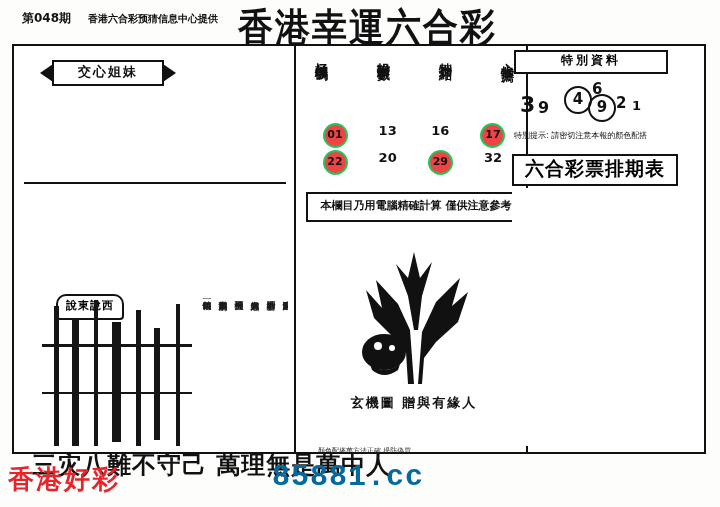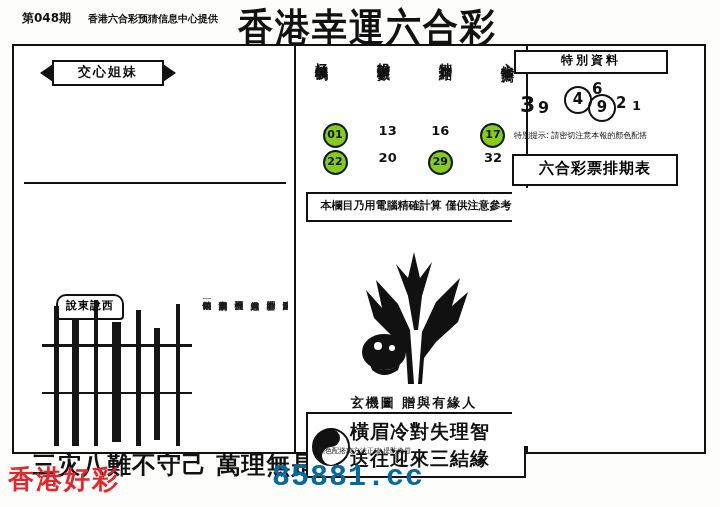--- a/index.html
+++ b/index.html
@@ -160,23 +160,23 @@
   }
   .rows{margin-top:4px;}
   .row{
     display:flex;justify-content:space-between;
     padding:1px 4px;
     font-size:13px;font-weight:bold;color:#111;
   }
   .cell{width:50px;text-align:center;}
   .ball{
     display:inline-block;width:21px;height:21px;line-height:19px;
-    border:2px solid #0f172a;border-radius:50%;
+    border:2px solid #22c55e;border-radius:50%;
     font-size:11px;font-weight:bold;text-align:center;
-    background:#84cc16;
+    background:#ef4444;
   }
   .note-box{
     position:absolute;left:6px;top:146px;width:216px;height:26px;
     border:2px solid #111;
     font-size:11px;font-weight:bold;color:#111;
     text-align:center;line-height:23px;letter-spacing:0px;
     background:#fff;
   }
   .art-area{
     position:absolute;left:6px;top:178px;width:216px;height:170px;
@@ -234,21 +234,21 @@
   .warn{
     position:absolute;left:6px;top:84px;width:158px;
     font-size:8px;color:#111;line-height:11px;
   }
   .sched{
     position:absolute;left:4px;top:108px;width:162px;height:28px;
     border:2px solid #111;background:#fff;
     text-align:center;
   }
   .sched .big{
-    font-size:15px;font-weight:bold;letter-spacing:1px;line-height:24px;
+    font-size:19px;font-weight:bold;letter-spacing:1px;line-height:24px;
   }
   .right-blank{
     position:absolute;left:4px;top:142px;width:162px;height:258px;
     background:#fff;
   }
 
   
   .footer{
     position:absolute;left:0;top:456px;width:720px;height:51px;
   }
@@ -349,27 +349,20 @@
         <path d="M78 96 L72 62 L60 30 L72 44 L78 18 L84 44 L96 28 L86 62 L82 96 Z" fill="#111"></path>
         <ellipse cx="48" cy="118" rx="22" ry="18" fill="#111"></ellipse>
         <circle cx="42" cy="112" r="4" fill="#fff"></circle>
         <circle cx="56" cy="114" r="3" fill="#fff"></circle>
         <path d="M34 130 Q48 142 64 130 L62 136 Q48 146 36 136 Z" fill="#111"></path>
       </svg>
     </div>
 
     <div class="art-caption">玄機圖 贈與有緣人</div>
 
-    <div class="lucky-box">
-      <div class="taiji"></div>
-      <div class="lucky-lines">
-        <span>橫眉冷對失理智</span>
-        <span style="display:block">送往迎來三結緣</span>
-      </div>
-    </div>
   </div>
 
   <div class="right-col">
     <div class="sp-head">特別資料</div>
     <div class="sp-nums">
       <span style="left:6px;top:16px;font-size:22px;">3</span>
       <span style="left:24px;top:22px;font-size:16px;">9</span>
       <span class="sp-circle" style="left:50px;top:10px;">4</span>
       <span style="left:78px;top:4px;font-size:15px;">6</span>
       <span class="sp-circle" style="left:74px;top:18px;">9</span>

